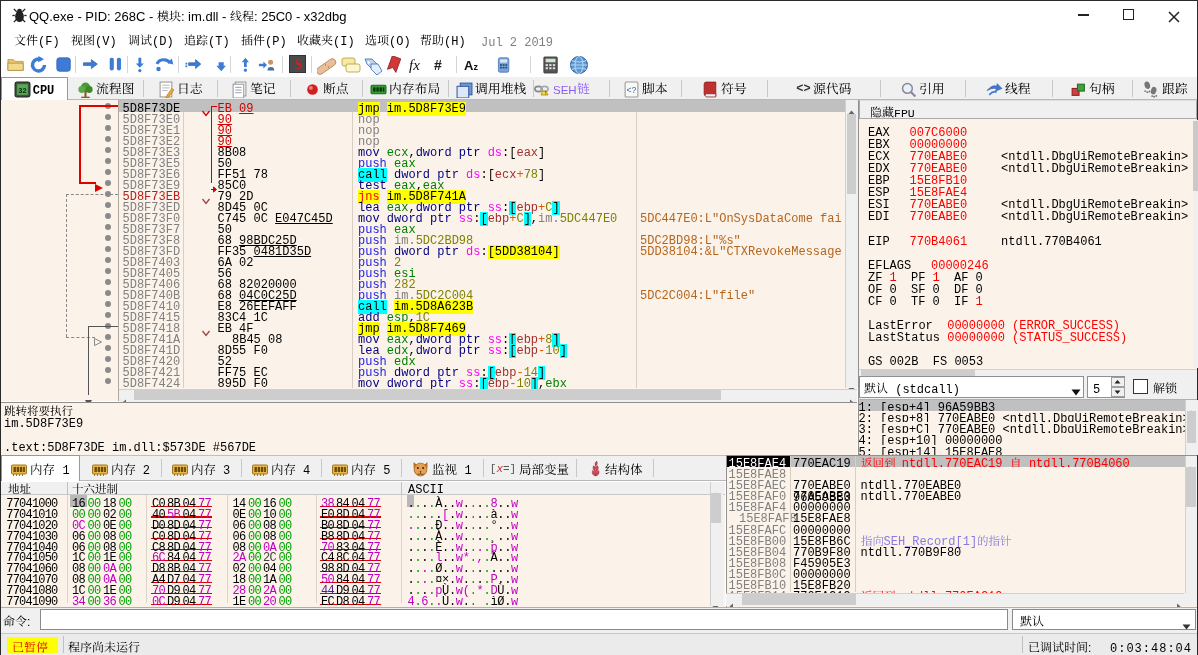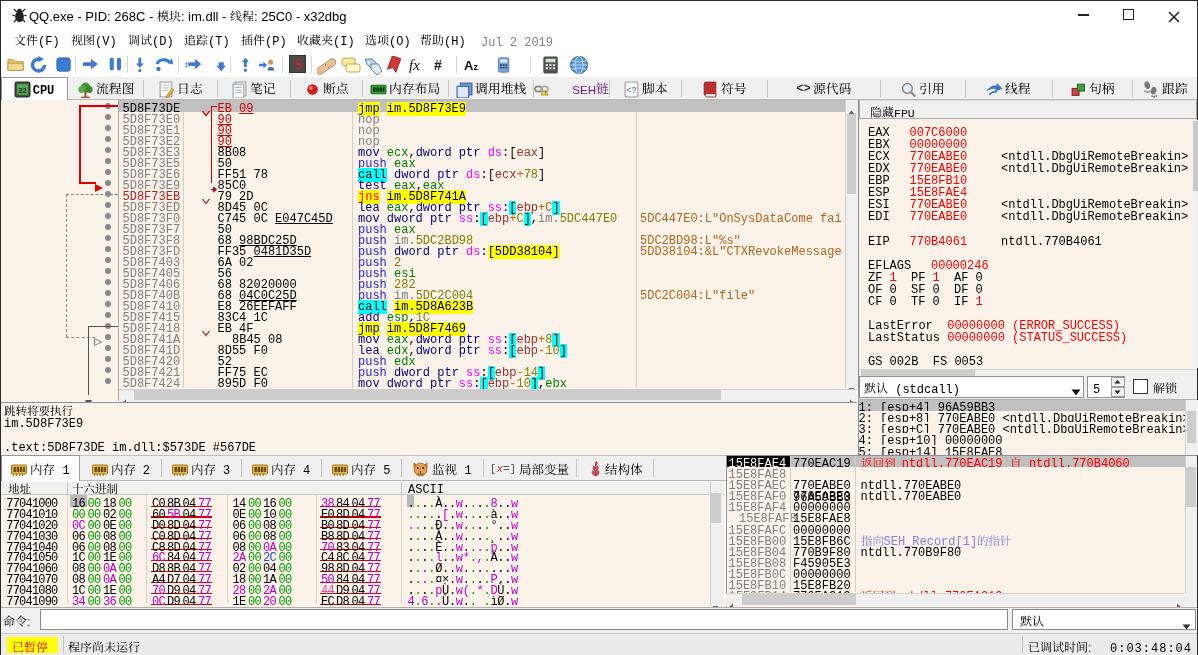--- a/index.html
+++ b/index.html
@@ -297,21 +297,21 @@
       <span style="white-space:nowrap"><svg class="k" width="51" height="15" viewBox="0 0 51 15">
           <use href="#g8C03_12.8" y="11.3"></use>
           <use href="#g7528_12.8" x="12.8" y="11.3"></use>
           <use href="#g5806_12.8" x="25.6" y="11.3"></use>
           <use href="#g6808_12.8" x="38.4" y="11.3"></use>
         </svg></span>
     </div>
   </div>
 <div class="a" style="left:609px;top:80px;width:1px;height:17px;background:#c8c8c8"></div>
 <div class="a" style="left:533px;top:78px;width:76px;height:22px;z-index:4">
-    <div style="position:absolute;left:0;top:0;width:100%;height:100%;display:flex;align-items:center;justify-content:space-between;gap:2px;color:#701a75">
+    <div style="position:absolute;left:0;top:0;width:100%;height:100%;display:flex;align-items:center;justify-content:flex-start;gap:2px;color:#8b5cf6">
       <svg width="18" height="17" viewBox="0 0 17 17">
         <ellipse cx="5" cy="8" rx="3.6" ry="2.6" fill="none" stroke="#888" stroke-width="1.6"></ellipse>
         <ellipse cx="11" cy="8" rx="3.6" ry="2.6" fill="none" stroke="#aaa" stroke-width="1.6"></ellipse>
         <path d="M9 10 l3.5 0 2 4 h-7 z" fill="#f8d838" stroke="#907818" stroke-width="0.7"></path>
         <text x="12" y="13.6" font-size="4.5" text-anchor="middle" fill="#000">!</text>
       </svg>
       <span style="white-space:nowrap"><span style="font-size:11.5px">SEH</span><svg class="k" width="13" height="15" viewBox="0 0 13 15">
           <use href="#g94FE_12.8" y="11.3"></use>
         </svg></span>
     </div>
@@ -880,21 +880,21 @@
 <div class="a" style="left:336px;top:495.9px;height:11px;line-height:11px"><span class="mono" style="color:#000;letter-spacing:-0.6px">84</span></div>
 <div class="a" style="left:351.5px;top:495.9px;height:11px;line-height:11px"><span class="mono" style="color:#000;letter-spacing:-0.6px">04</span></div>
 <div class="a" style="left:367px;top:495.9px;height:11px;line-height:11px"><span class="mono" style="color:#c000c0;letter-spacing:-0.6px">77</span></div>
 <div class="a" style="left:407.5px;top:495.9px;height:11px;line-height:11px"><span class="mono" style="letter-spacing:-0.3px"><span style="color:#000">.</span><span style="color:#00a000">.</span><span style="color:#000">.</span><span style="color:#00a000">.</span><span style="color:#000">À</span><span style="color:#000">.</span><span style="color:#000">.</span><span style="color:#c000c0">w</span><span style="color:#000">.</span><span style="color:#00a000">.</span><span style="color:#000">.</span><span style="color:#00a000">.</span><span style="color:#c000c0">8</span><span style="color:#000">.</span><span style="color:#000">.</span><span style="color:#c000c0">w</span></span></div>
 <div class="a" style="left:6.3px;top:506.79999999999995px;height:11px;line-height:11px"><span class="mono" style="letter-spacing:-0.8px">77041010</span></div>
 <div class="a" style="left:72px;top:506.79999999999995px;height:11px;line-height:11px"><span class="mono" style="color:#00a000;letter-spacing:-0.6px">00</span></div>
 <div class="a" style="left:87.5px;top:506.79999999999995px;height:11px;line-height:11px"><span class="mono" style="color:#00a000;letter-spacing:-0.6px">00</span></div>
 <div class="a" style="left:103px;top:506.79999999999995px;height:11px;line-height:11px"><span class="mono" style="color:#000;letter-spacing:-0.6px">02</span></div>
 <div class="a" style="left:118.5px;top:506.79999999999995px;height:11px;line-height:11px"><span class="mono" style="color:#00a000;letter-spacing:-0.6px">00</span></div>
 <div class="a" style="left:151px;top:516.4px;width:60.5px;height:1.2px;background:#e00000"></div>
-<div class="a" style="left:152px;top:506.79999999999995px;height:11px;line-height:11px"><span class="mono" style="color:#000;letter-spacing:-0.6px">60</span></div>
+<div class="a" style="left:152px;top:506.79999999999995px;height:11px;line-height:11px"><span class="mono" style="color:#000;letter-spacing:-0.6px">40</span></div>
 <div class="a" style="left:167px;top:506.79999999999995px;height:11px;line-height:11px"><span class="mono" style="color:#c000c0;letter-spacing:-0.6px">5B</span></div>
 <div class="a" style="left:182.5px;top:506.79999999999995px;height:11px;line-height:11px"><span class="mono" style="color:#000;letter-spacing:-0.6px">04</span></div>
 <div class="a" style="left:198px;top:506.79999999999995px;height:11px;line-height:11px"><span class="mono" style="color:#c000c0;letter-spacing:-0.6px">77</span></div>
 <div class="a" style="left:232.5px;top:506.79999999999995px;height:11px;line-height:11px"><span class="mono" style="color:#000;letter-spacing:-0.6px">0E</span></div>
 <div class="a" style="left:248px;top:506.79999999999995px;height:11px;line-height:11px"><span class="mono" style="color:#00a000;letter-spacing:-0.6px">00</span></div>
 <div class="a" style="left:263px;top:506.79999999999995px;height:11px;line-height:11px"><span class="mono" style="color:#000;letter-spacing:-0.6px">10</span></div>
 <div class="a" style="left:278.5px;top:506.79999999999995px;height:11px;line-height:11px"><span class="mono" style="color:#00a000;letter-spacing:-0.6px">00</span></div>
 <div class="a" style="left:320px;top:516.4px;width:60.5px;height:1.2px;background:#e00000"></div>
 <div class="a" style="left:321px;top:506.79999999999995px;height:11px;line-height:11px"><span class="mono" style="color:#000;letter-spacing:-0.6px">E0</span></div>
 <div class="a" style="left:336px;top:506.79999999999995px;height:11px;line-height:11px"><span class="mono" style="color:#000;letter-spacing:-0.6px">8D</span></div>
@@ -966,21 +966,21 @@
 <div class="a" style="left:87.5px;top:550.4px;height:11px;line-height:11px"><span class="mono" style="color:#00a000;letter-spacing:-0.6px">00</span></div>
 <div class="a" style="left:103px;top:550.4px;height:11px;line-height:11px"><span class="mono" style="color:#000;letter-spacing:-0.6px">1E</span></div>
 <div class="a" style="left:118.5px;top:550.4px;height:11px;line-height:11px"><span class="mono" style="color:#00a000;letter-spacing:-0.6px">00</span></div>
 <div class="a" style="left:151px;top:560.0px;width:60.5px;height:1.2px;background:#e00000"></div>
 <div class="a" style="left:152px;top:550.4px;height:11px;line-height:11px"><span class="mono" style="color:#c000c0;letter-spacing:-0.6px">6C</span></div>
 <div class="a" style="left:167px;top:550.4px;height:11px;line-height:11px"><span class="mono" style="color:#000;letter-spacing:-0.6px">84</span></div>
 <div class="a" style="left:182.5px;top:550.4px;height:11px;line-height:11px"><span class="mono" style="color:#000;letter-spacing:-0.6px">04</span></div>
 <div class="a" style="left:198px;top:550.4px;height:11px;line-height:11px"><span class="mono" style="color:#c000c0;letter-spacing:-0.6px">77</span></div>
 <div class="a" style="left:232.5px;top:550.4px;height:11px;line-height:11px"><span class="mono" style="color:#c000c0;letter-spacing:-0.6px">2A</span></div>
 <div class="a" style="left:248px;top:550.4px;height:11px;line-height:11px"><span class="mono" style="color:#00a000;letter-spacing:-0.6px">00</span></div>
-<div class="a" style="left:263px;top:550.4px;height:11px;line-height:11px"><span class="mono" style="color:#1d4ed8;letter-spacing:-0.6px">2C</span></div>
+<div class="a" style="left:263px;top:550.4px;height:11px;line-height:11px"><span class="mono" style="color:#404040;letter-spacing:-0.6px">2C</span></div>
 <div class="a" style="left:278.5px;top:550.4px;height:11px;line-height:11px"><span class="mono" style="color:#00a000;letter-spacing:-0.6px">00</span></div>
 <div class="a" style="left:320px;top:560.0px;width:60.5px;height:1.2px;background:#e00000"></div>
 <div class="a" style="left:321px;top:550.4px;height:11px;line-height:11px"><span class="mono" style="color:#000;letter-spacing:-0.6px">C4</span></div>
 <div class="a" style="left:336px;top:550.4px;height:11px;line-height:11px"><span class="mono" style="color:#000;letter-spacing:-0.6px">8C</span></div>
 <div class="a" style="left:351.5px;top:550.4px;height:11px;line-height:11px"><span class="mono" style="color:#000;letter-spacing:-0.6px">04</span></div>
 <div class="a" style="left:367px;top:550.4px;height:11px;line-height:11px"><span class="mono" style="color:#c000c0;letter-spacing:-0.6px">77</span></div>
 <div class="a" style="left:407.5px;top:550.4px;height:11px;line-height:11px"><span class="mono" style="letter-spacing:-0.3px"><span style="color:#000">.</span><span style="color:#00a000">.</span><span style="color:#000">.</span><span style="color:#00a000">.</span><span style="color:#c000c0">l</span><span style="color:#000">.</span><span style="color:#000">.</span><span style="color:#c000c0">w</span><span style="color:#c000c0">*</span><span style="color:#00a000">.</span><span style="color:#c000c0">,</span><span style="color:#00a000">.</span><span style="color:#000">Ä</span><span style="color:#000">.</span><span style="color:#000">.</span><span style="color:#c000c0">w</span></span></div>
 <div class="a" style="left:6.3px;top:561.3px;height:11px;line-height:11px"><span class="mono" style="letter-spacing:-0.8px">77041060</span></div>
 <div class="a" style="left:72px;top:561.3px;height:11px;line-height:11px"><span class="mono" style="color:#000;letter-spacing:-0.6px">08</span></div>
 <div class="a" style="left:87.5px;top:561.3px;height:11px;line-height:11px"><span class="mono" style="color:#00a000;letter-spacing:-0.6px">00</span></div>
@@ -1029,21 +1029,21 @@
 <div class="a" style="left:151px;top:592.7px;width:60.5px;height:1.2px;background:#e00000"></div>
 <div class="a" style="left:152px;top:583.1px;height:11px;line-height:11px"><span class="mono" style="color:#c000c0;letter-spacing:-0.6px">70</span></div>
 <div class="a" style="left:167px;top:583.1px;height:11px;line-height:11px"><span class="mono" style="color:#000;letter-spacing:-0.6px">D9</span></div>
 <div class="a" style="left:182.5px;top:583.1px;height:11px;line-height:11px"><span class="mono" style="color:#000;letter-spacing:-0.6px">04</span></div>
 <div class="a" style="left:198px;top:583.1px;height:11px;line-height:11px"><span class="mono" style="color:#c000c0;letter-spacing:-0.6px">77</span></div>
 <div class="a" style="left:232.5px;top:583.1px;height:11px;line-height:11px"><span class="mono" style="color:#c000c0;letter-spacing:-0.6px">28</span></div>
 <div class="a" style="left:248px;top:583.1px;height:11px;line-height:11px"><span class="mono" style="color:#00a000;letter-spacing:-0.6px">00</span></div>
 <div class="a" style="left:263px;top:583.1px;height:11px;line-height:11px"><span class="mono" style="color:#c000c0;letter-spacing:-0.6px">2A</span></div>
 <div class="a" style="left:278.5px;top:583.1px;height:11px;line-height:11px"><span class="mono" style="color:#00a000;letter-spacing:-0.6px">00</span></div>
 <div class="a" style="left:320px;top:592.7px;width:60.5px;height:1.2px;background:#e00000"></div>
-<div class="a" style="left:321px;top:583.1px;height:11px;line-height:11px"><span class="mono" style="color:#ec4899;letter-spacing:-0.6px">44</span></div>
+<div class="a" style="left:321px;top:583.1px;height:11px;line-height:11px"><span class="mono" style="color:#4c1d95;letter-spacing:-0.6px">44</span></div>
 <div class="a" style="left:336px;top:583.1px;height:11px;line-height:11px"><span class="mono" style="color:#000;letter-spacing:-0.6px">D9</span></div>
 <div class="a" style="left:351.5px;top:583.1px;height:11px;line-height:11px"><span class="mono" style="color:#000;letter-spacing:-0.6px">04</span></div>
 <div class="a" style="left:367px;top:583.1px;height:11px;line-height:11px"><span class="mono" style="color:#c000c0;letter-spacing:-0.6px">77</span></div>
 <div class="a" style="left:407.5px;top:583.1px;height:11px;line-height:11px"><span class="mono" style="letter-spacing:-0.3px"><span style="color:#000">.</span><span style="color:#00a000">.</span><span style="color:#000">.</span><span style="color:#00a000">.</span><span style="color:#c000c0">p</span><span style="color:#000">Ù</span><span style="color:#000">.</span><span style="color:#c000c0">w</span><span style="color:#c000c0">(</span><span style="color:#00a000">.</span><span style="color:#c000c0">*</span><span style="color:#00a000">.</span><span style="color:#c000c0">D</span><span style="color:#000">Ù</span><span style="color:#000">.</span><span style="color:#c000c0">w</span></span></div>
 <div class="a" style="left:6.3px;top:594.0px;height:11px;line-height:11px"><span class="mono" style="letter-spacing:-0.8px">77041090</span></div>
 <div class="a" style="left:72px;top:594.0px;height:11px;line-height:11px"><span class="mono" style="color:#c000c0;letter-spacing:-0.6px">34</span></div>
 <div class="a" style="left:87.5px;top:594.0px;height:11px;line-height:11px"><span class="mono" style="color:#00a000;letter-spacing:-0.6px">00</span></div>
 <div class="a" style="left:103px;top:594.0px;height:11px;line-height:11px"><span class="mono" style="color:#c000c0;letter-spacing:-0.6px">36</span></div>
 <div class="a" style="left:118.5px;top:594.0px;height:11px;line-height:11px"><span class="mono" style="color:#00a000;letter-spacing:-0.6px">00</span></div>
 <div class="a" style="left:151px;top:603.6px;width:60.5px;height:1.2px;background:#e00000"></div>

